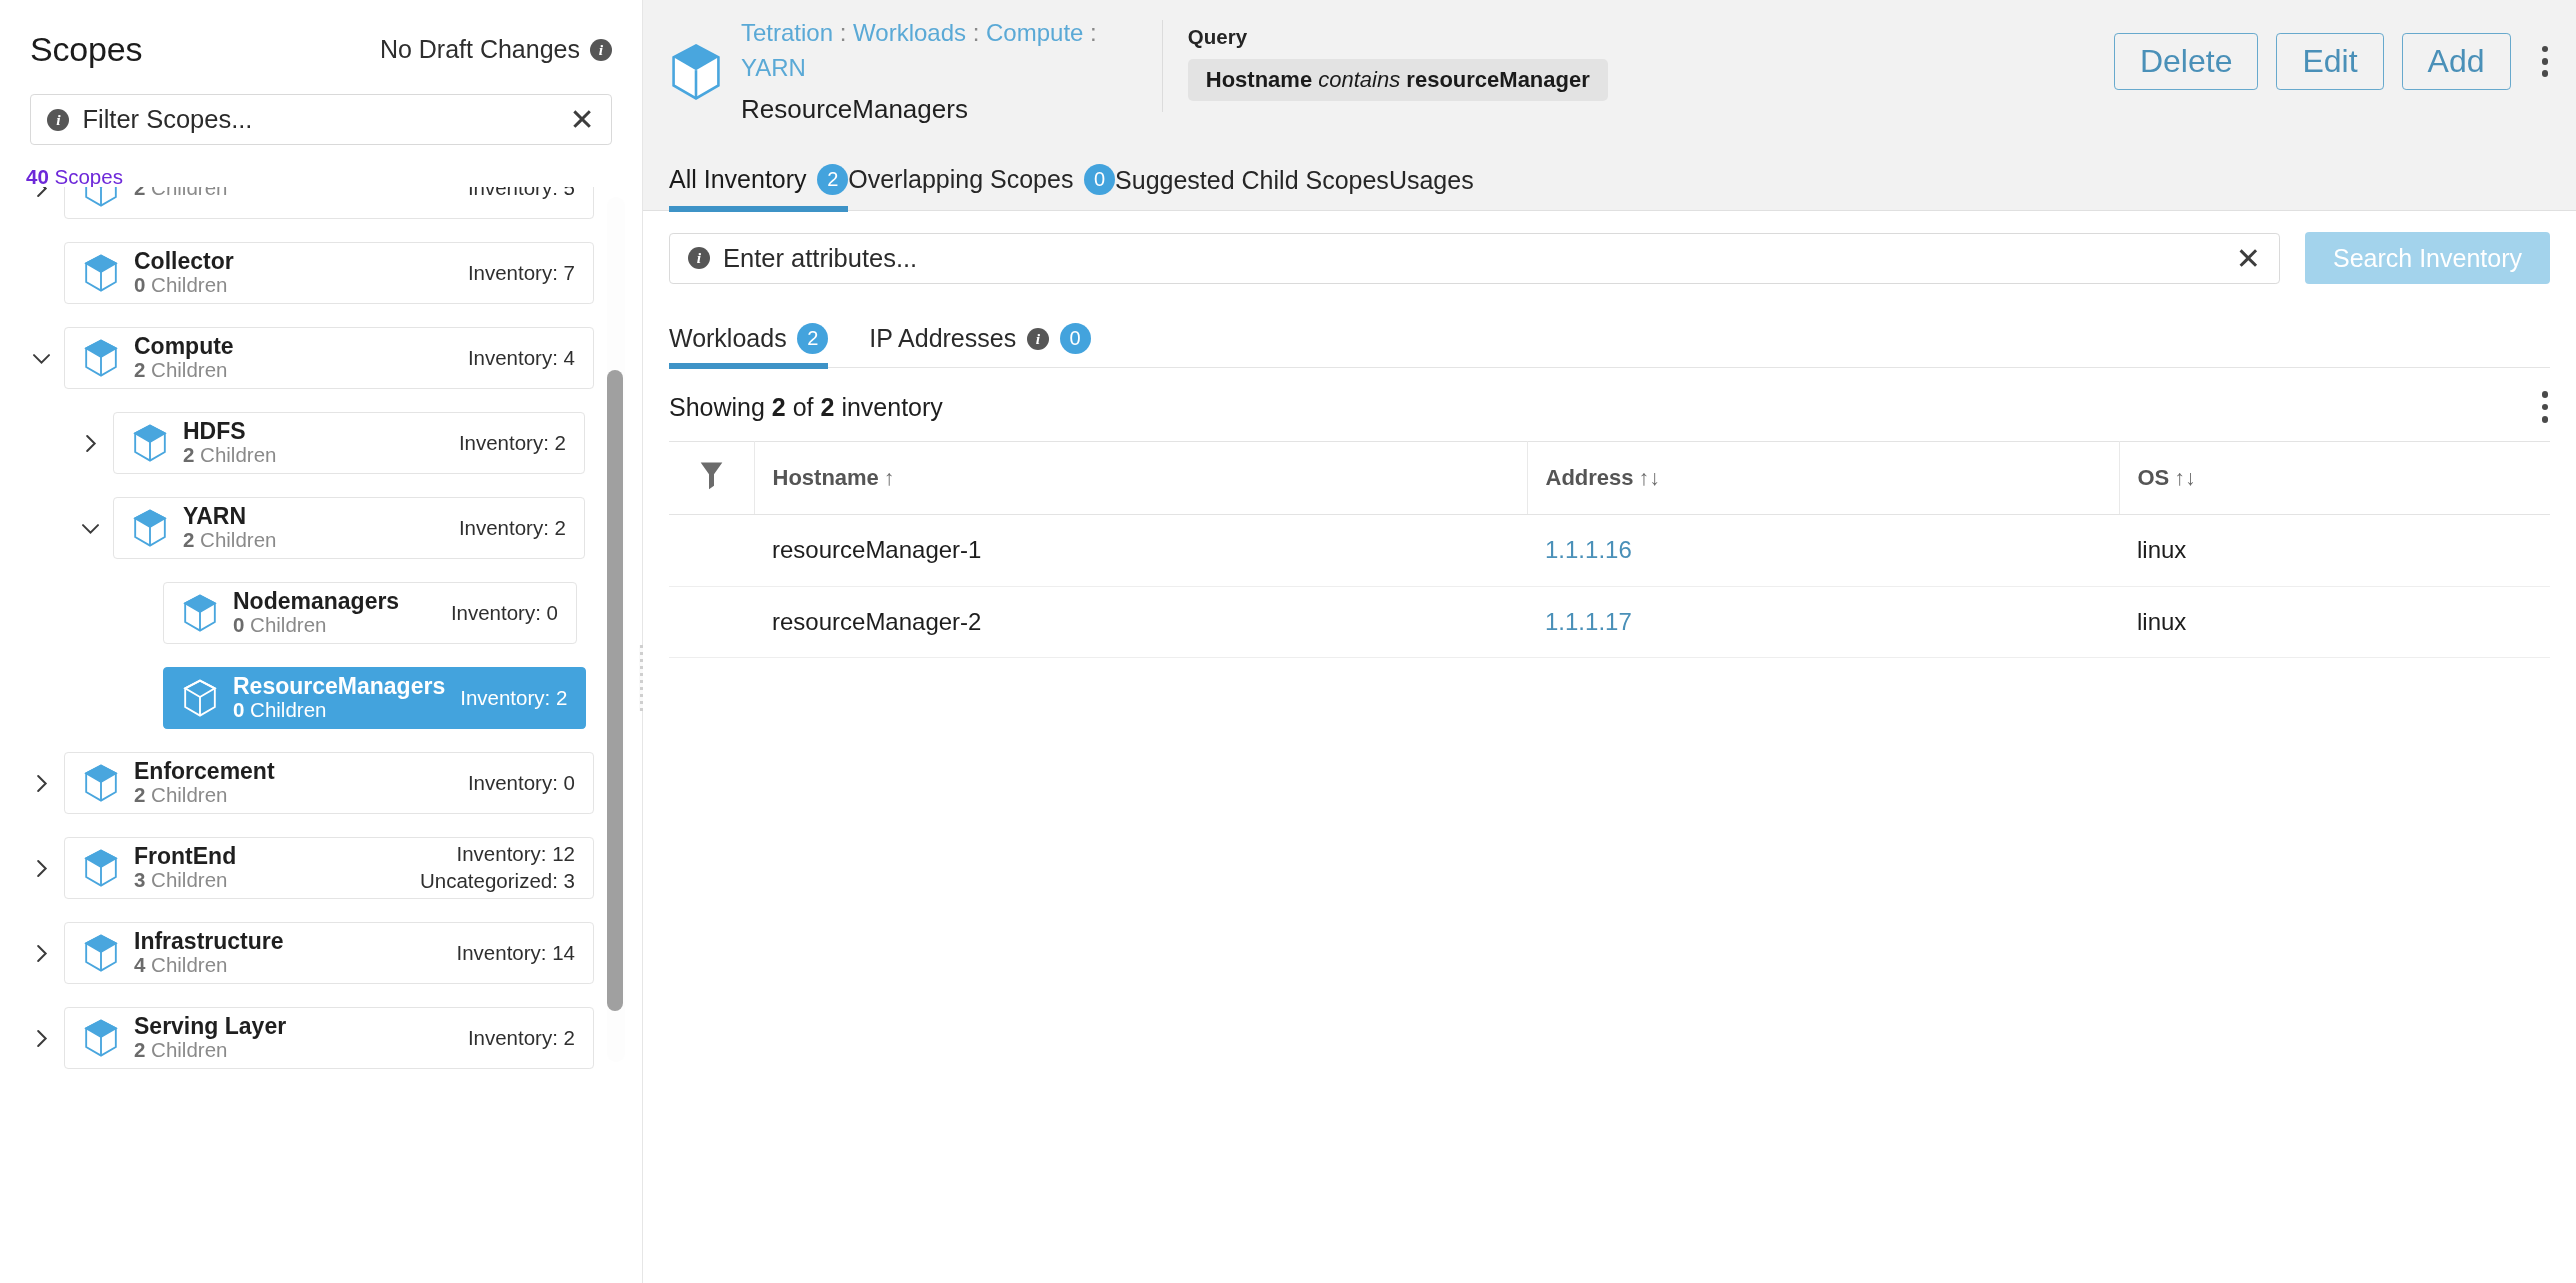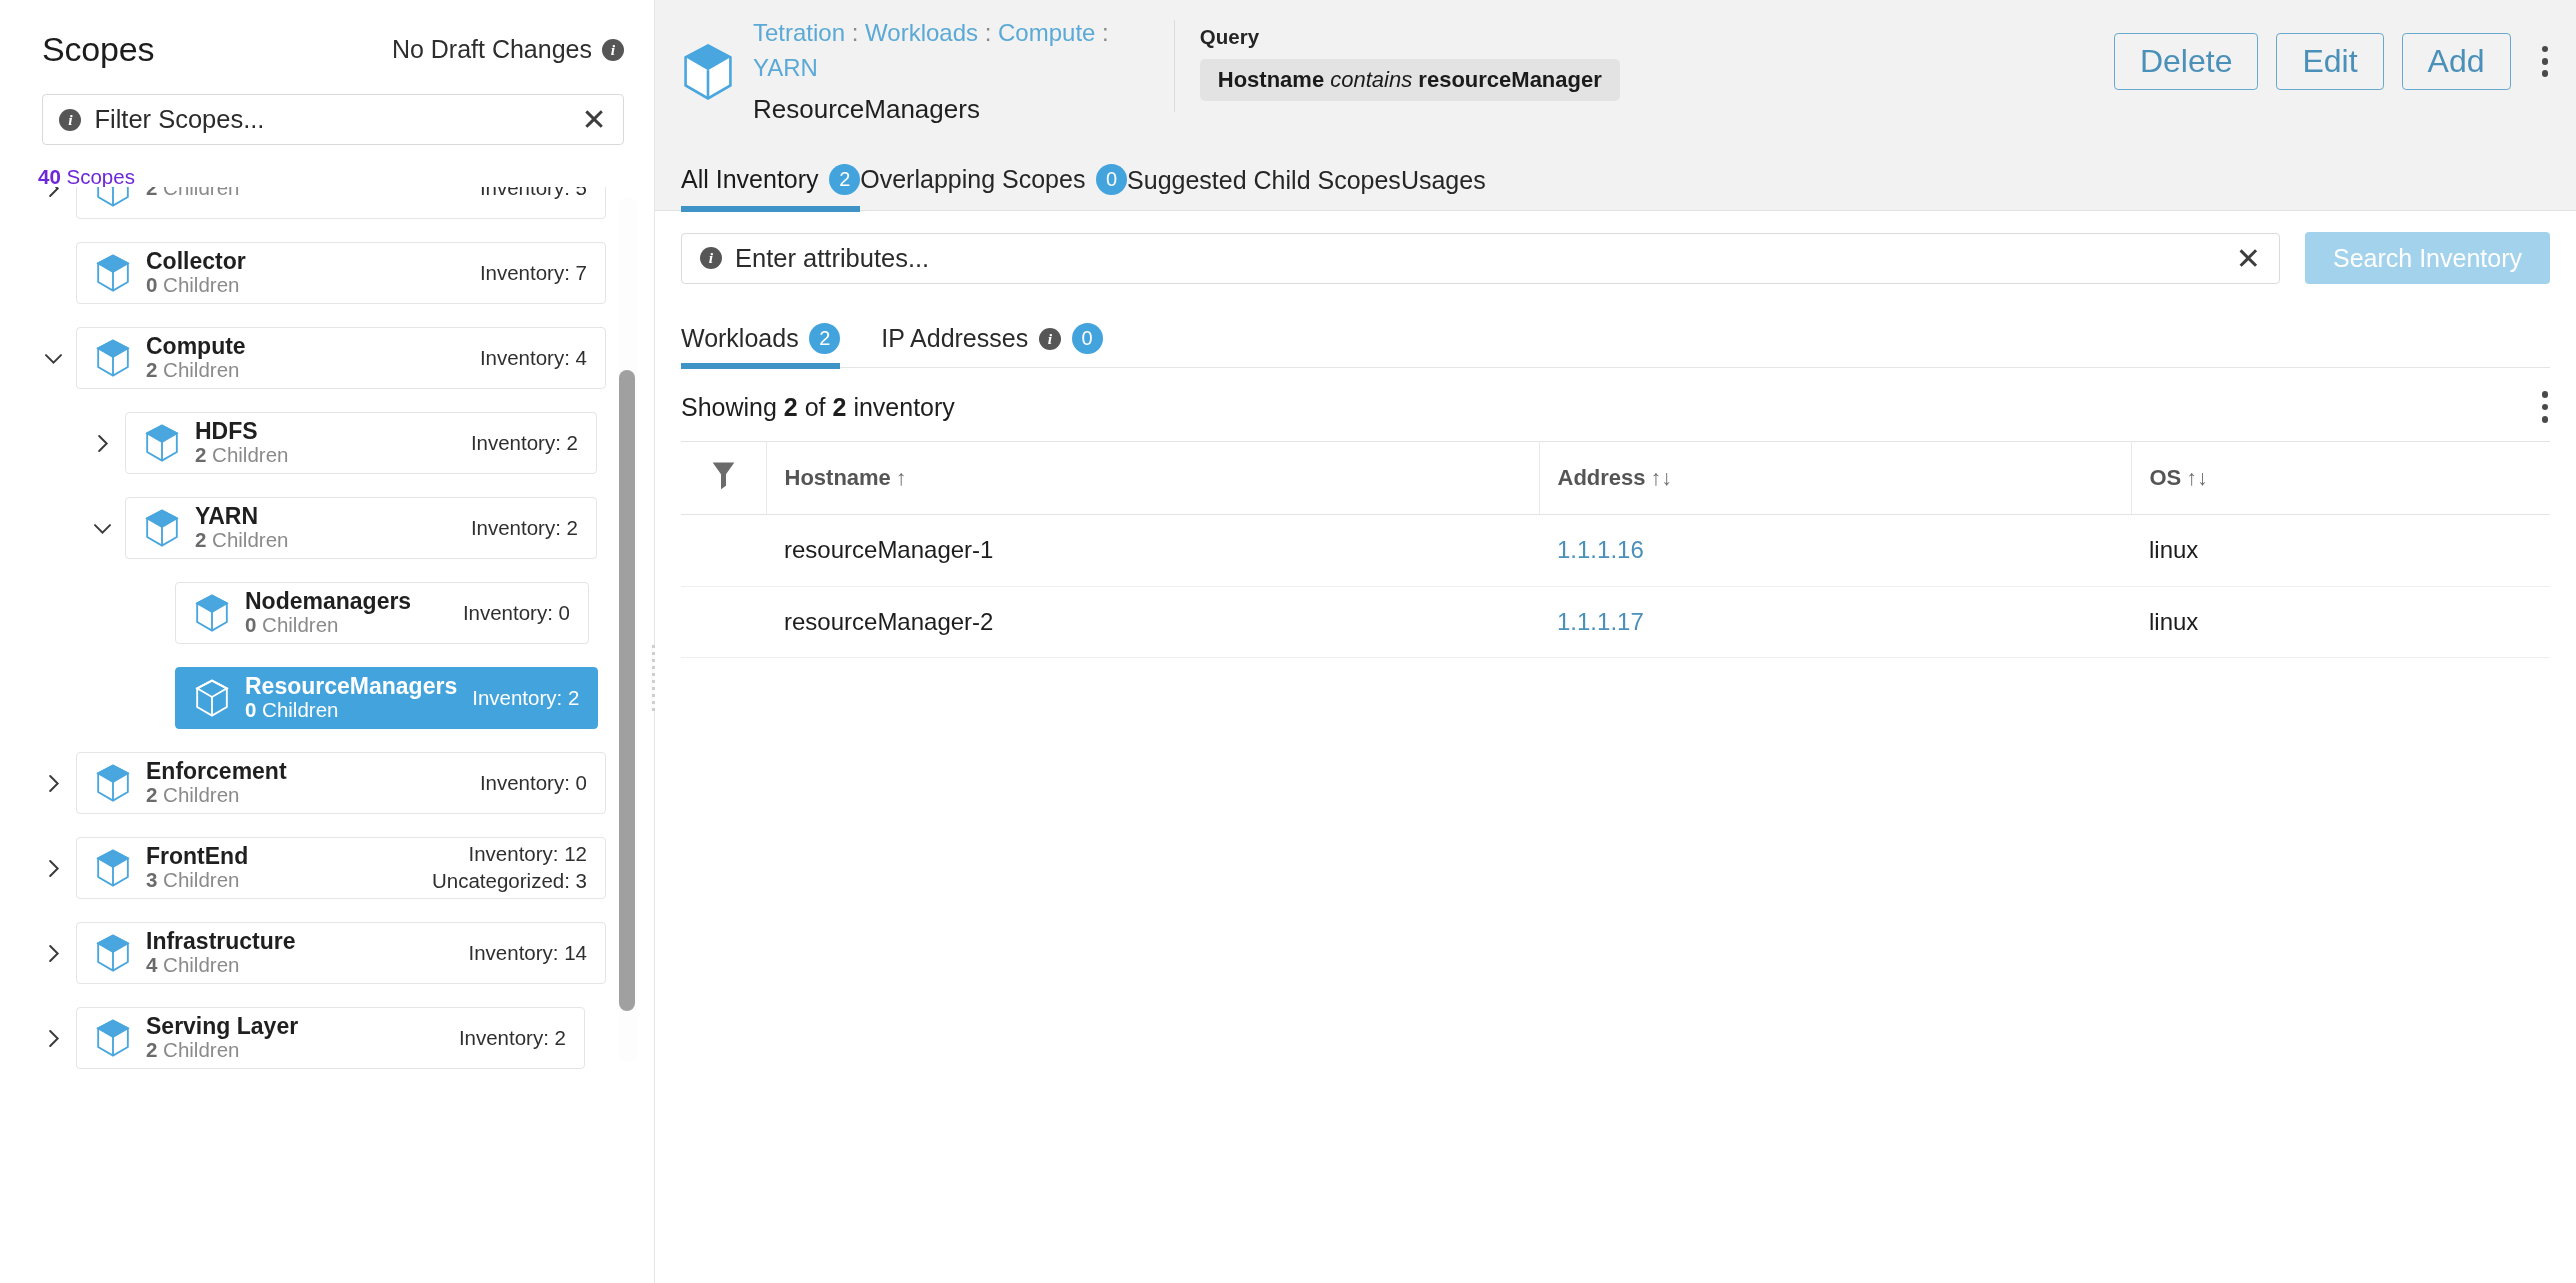--- a/index.html
+++ b/index.html
@@ -2,21 +2,21 @@
 <html style="font-size:13px"><head>
 <meta charset="utf-8">
 <style>
   * { box-sizing: border-box; margin: 0; padding: 0; }
   html, body {
     width: 2576px; height: 1284px;
     font-family: "Liberation Sans", sans-serif;
     background: #ffffff;
     overflow: hidden;
   }
-  .app { display: flex; width: 2576px; height: 1284px; padding-left: 12px; }
+  .app { display: flex; width: 2576px; height: 1284px; }
 
   
   .sidebar {
     width: 643px; height: 1284px;
     background: #ffffff;
     position: relative;
     flex: 0 0 643px;
     border-right: 0.8px solid #e6e6e6;
   }
   .sb-header {
@@ -398,21 +398,21 @@
               <span class="nd-inv">Inventory: 14</span>
             </div>
           </div>
           <div class="node-row" style="margin-bottom: 23px;">
             <div style="width:18px;flex:0 0 18px;"></div>
             <div class="caret">
               <svg width="25" height="25" viewBox="0 0 30 30">
                 <path d="M11 6 L20 15 L11 24" fill="none" stroke="#3b3b3b" stroke-width="2.4" stroke-linecap="round"></path>
               </svg>
             </div>
-            <div class="card" style="margin-right:70px">
+            <div class="card" style="margin-right:49px">
               <span class="cube"><svg viewBox="0 0 44 50" width="36" height="39">
                   <path d="M22 2 L41 12 L41 36 L22 47 L3 36 L3 12 Z" fill="none" stroke="#49a6de" stroke-width="2.4"></path>
                   <path d="M22 2 L41 12 L22 23 L3 12 Z" fill="#49a6de" stroke="#49a6de" stroke-width="2.4"></path>
                   <path d="M22 23 L22 47" stroke="#49a6de" stroke-width="2.4" fill="none"></path>
                 </svg></span>
               <span class="nd-text">
                 <span class="nd-name" style="display:block">Serving Layer</span>
                 <span class="nd-sub" style="display:block"><b>2</b> Children</span>
               </span>
               <span class="nd-inv">Inventory: 2</span>

